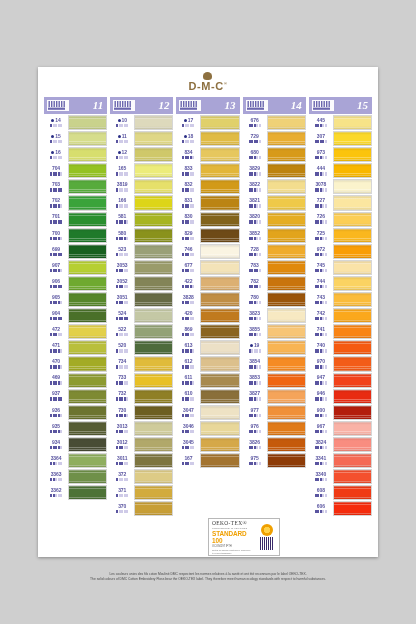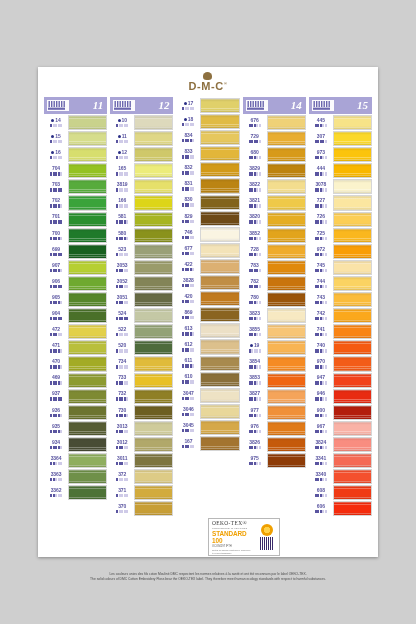--- a/index.html
+++ b/index.html
@@ -887,20 +887,36 @@
               <i></i>
             </div>
           </div>
           <div class="chip" style="background: rgb(199, 158, 54);">
             <div class="sheen"></div>
             <div class="edge"></div>
           </div>
         </div>
       </div>
       <div class="col">
+        <div class="col-head">
+          <svg class="skein-icon" width="22" height="11" viewBox="0 0 22 11">
+            <rect x="0" y="0" width="22" height="11" fill="#ffffff" opacity="0.95"></rect>
+            <g fill="#6b66ae">
+              <rect x="1.5" y="1" width="1.4" height="6"></rect>
+              <rect x="4" y="1" width="1.4" height="6"></rect>
+              <rect x="6.5" y="1" width="1.4" height="6"></rect>
+              <rect x="9" y="1" width="1.4" height="6"></rect>
+              <rect x="11.5" y="1" width="1.4" height="6"></rect>
+              <rect x="14" y="1" width="1.4" height="6"></rect>
+              <rect x="16.5" y="1" width="1.4" height="6"></rect>
+            </g>
+            <rect x="1" y="7.6" width="17" height="2.2" fill="#6b66ae"></rect>
+          </svg>
+          <span class="col-num">13</span>
+        </div>
         <div class="swatch-row">
           <div class="labelbox">
             <div class="code"><span class="dot"></span><span>17</span></div>
             <div class="bars">
               <i class="on"></i>
               <i></i>
               <i></i>
               <i></i>
               <i></i>
             </div>

